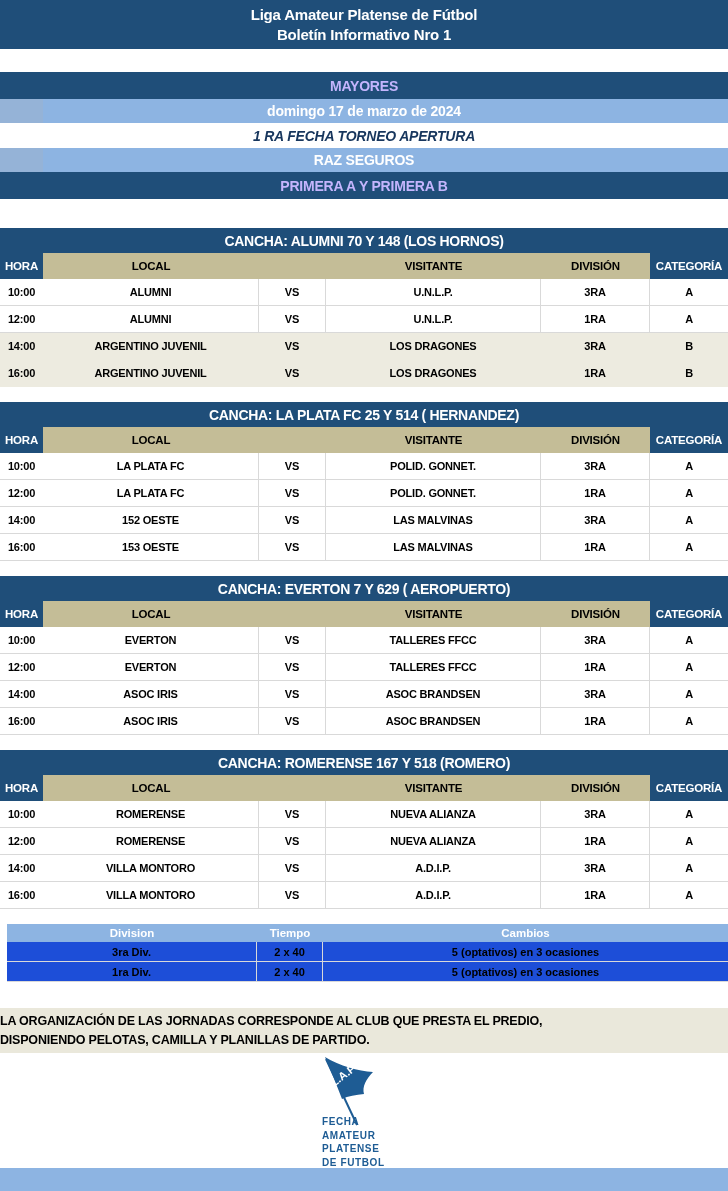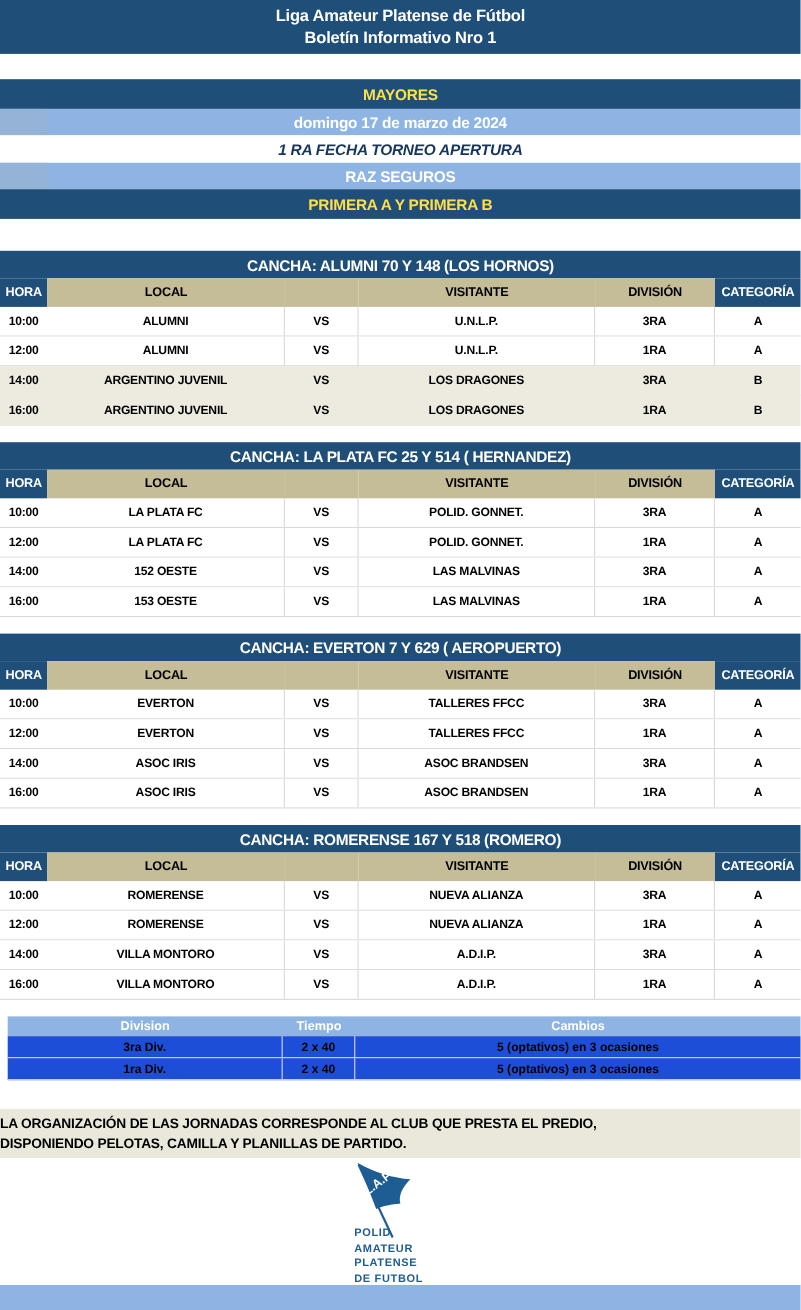--- a/index.html
+++ b/index.html
@@ -14,21 +14,21 @@
 
   
   .title-block{height:49px;background:var(--navy);color:#fff;display:flex;flex-direction:column;
     align-items:center;justify-content:center;gap:3px;font-weight:bold;font-size:15px;letter-spacing:-0.2px;}
   .gap23{height:23px}.gap29{height:29px}
 
   
   .bar{display:flex;align-items:center;justify-content:center;font-weight:bold;
     font-size:14px;letter-spacing:-0.2px;position:relative;}
   .bar span{position:relative;z-index:1;}
-  .bar-navy{background:var(--navy);color:#fde047;}
+  .bar-navy{background:var(--navy);color:#c4b5fd;}
   .bar-blue{background:var(--light_blue);color:#fff;}
   .bar-blue::before{content:'';position:absolute;left:0;top:0;bottom:0;width:43px;background:var(--light_blue_alt);}
   .bar-white{background:#fff;color:var(--fecha_text);font-style:italic;}
   .h27{height:27px}.h24{height:24px}.h25{height:25px}
 
   
   .match-table{margin-bottom:15px;}
   .tbl-title{height:25px;background:var(--navy);color:#fff;font-weight:bold;font-size:14px;
     display:flex;align-items:center;justify-content:center;letter-spacing:-0.3px;}
   .tbl-row{display:flex;width:728px;}
@@ -299,21 +299,21 @@
   </div>
 
   <div class="logo-area">
     <div class="lap-logo">
       <svg width="110" height="115" viewBox="0 0 110 115">
         <line x1="26" y1="6" x2="57" y2="72" stroke="#1E5C94" stroke-width="2"></line>
         <path d="M25,4 C40,13 58,18 73,19 C66,26 62,34 64,41 C56,42 48,43 42,46 C36,30 30,16 25,4 Z" fill="#1E5C94"></path>
         <text x="0" y="0" transform="translate(34,34) rotate(-37)" fill="#ffffff" font-family="Liberation Sans, sans-serif" font-size="11" font-weight="bold">L.A.P</text>
       </svg>
       <div class="logo-lines">
-        <div>POLID</div>
+        <div>FECHA</div>
         <div>AMATEUR</div>
         <div>PLATENSE</div>
         <div>DE FUTBOL</div>
       </div>
     </div>
   </div>
 
   <div class="footer-bar"></div>
 
 </div>

